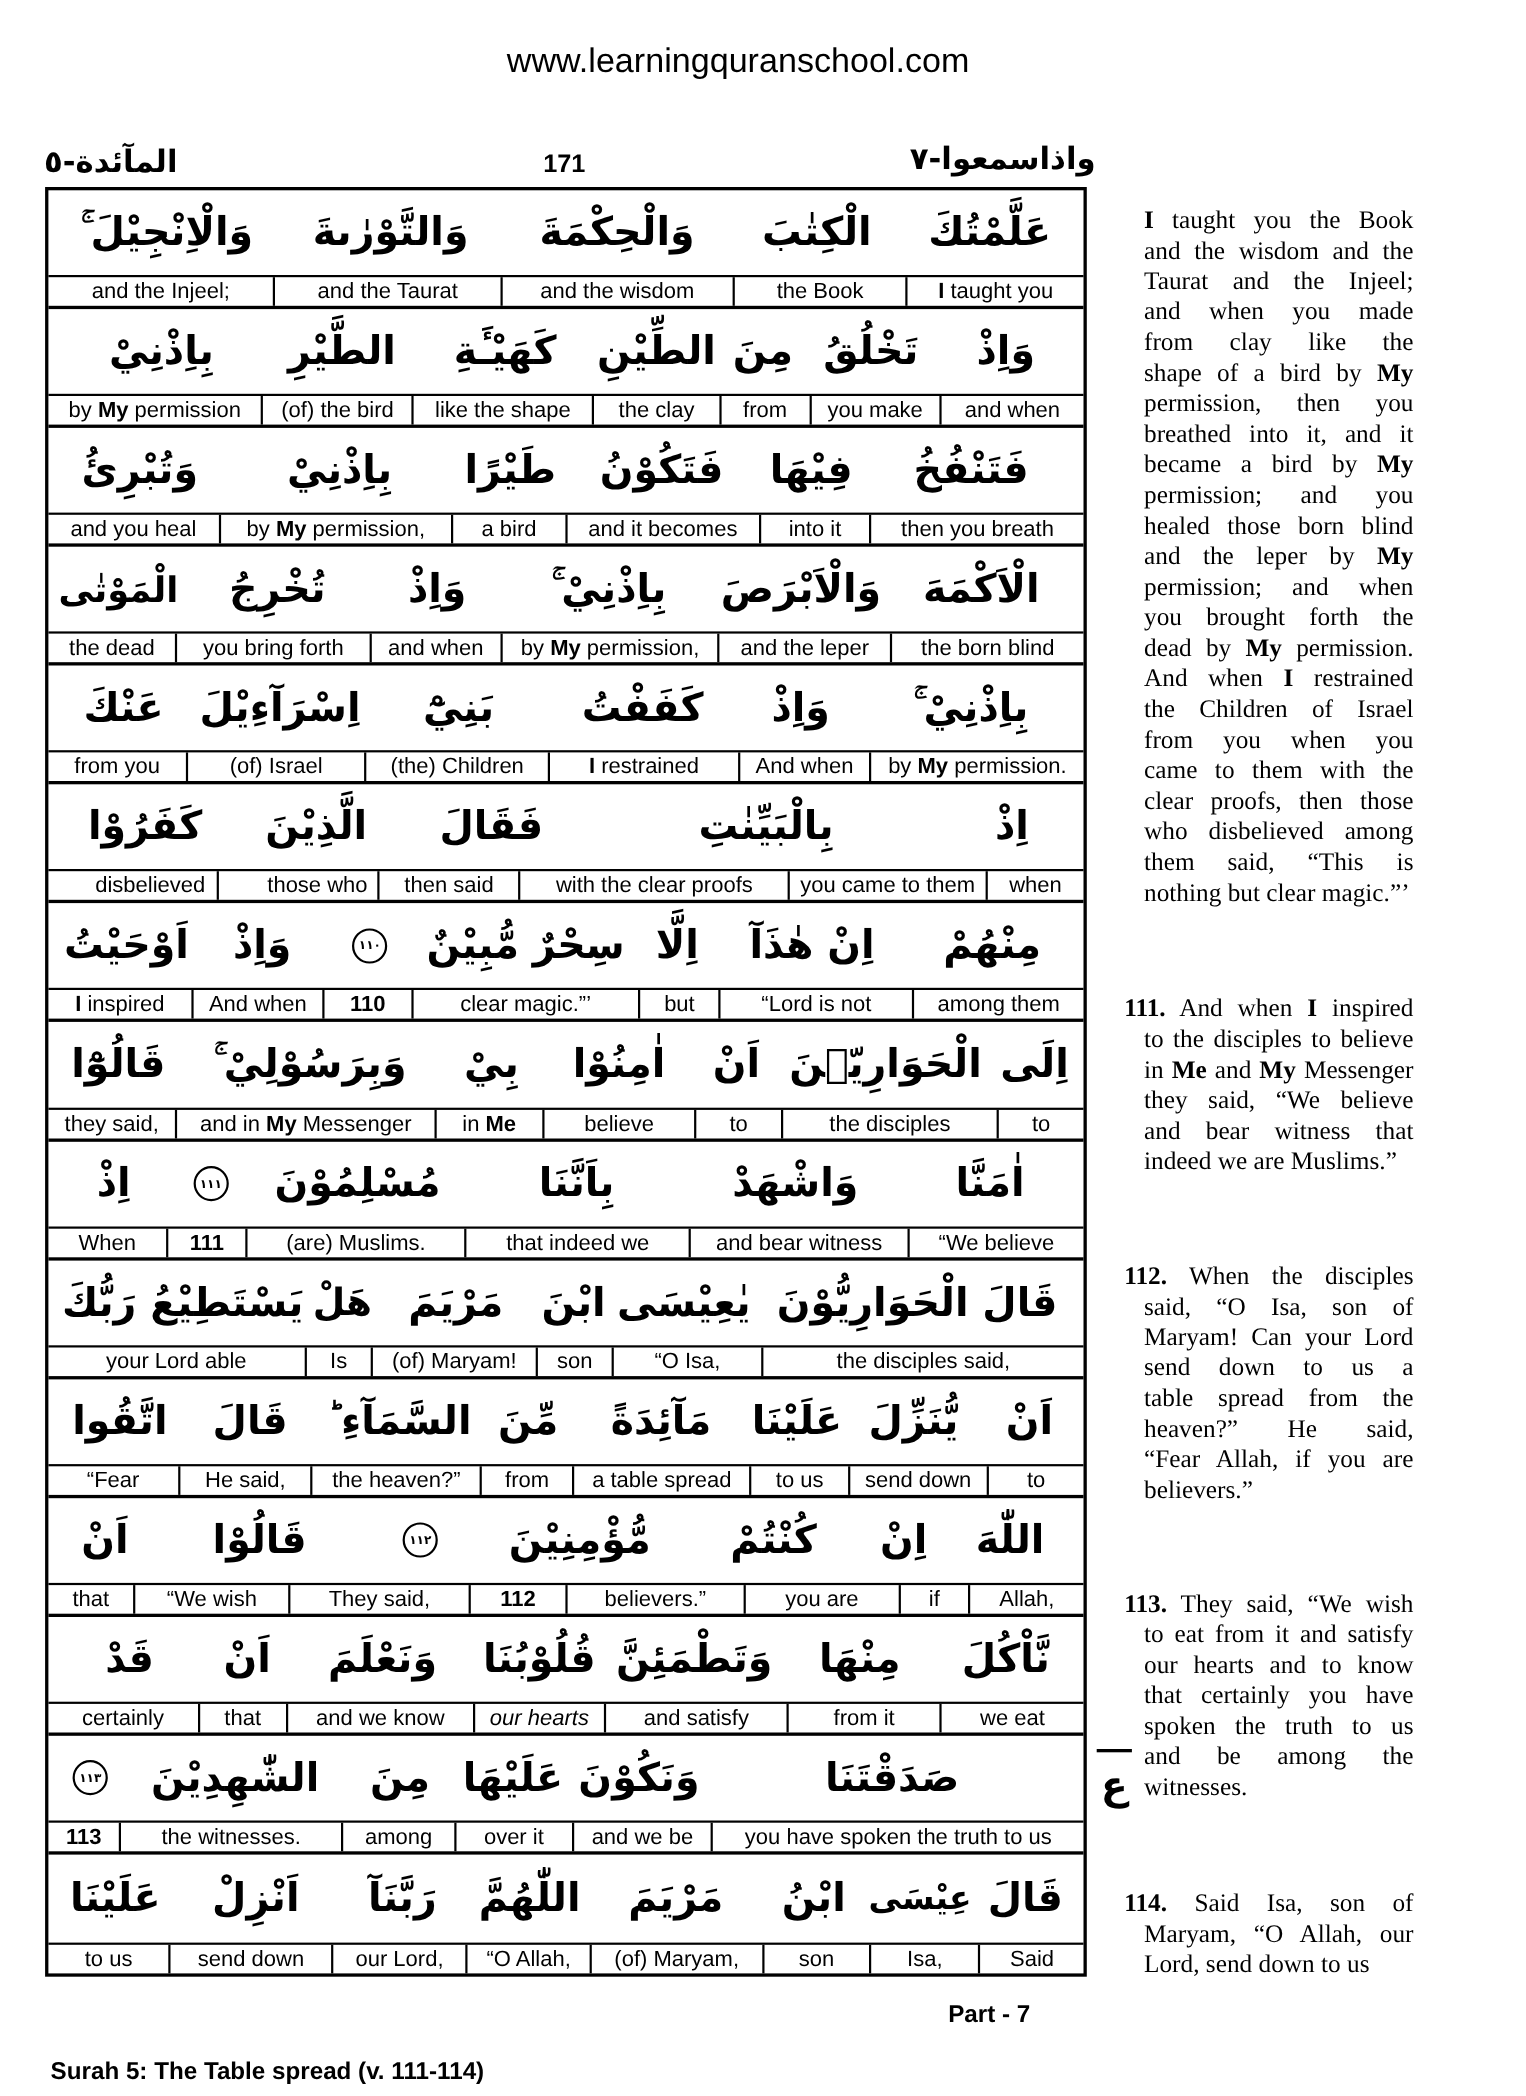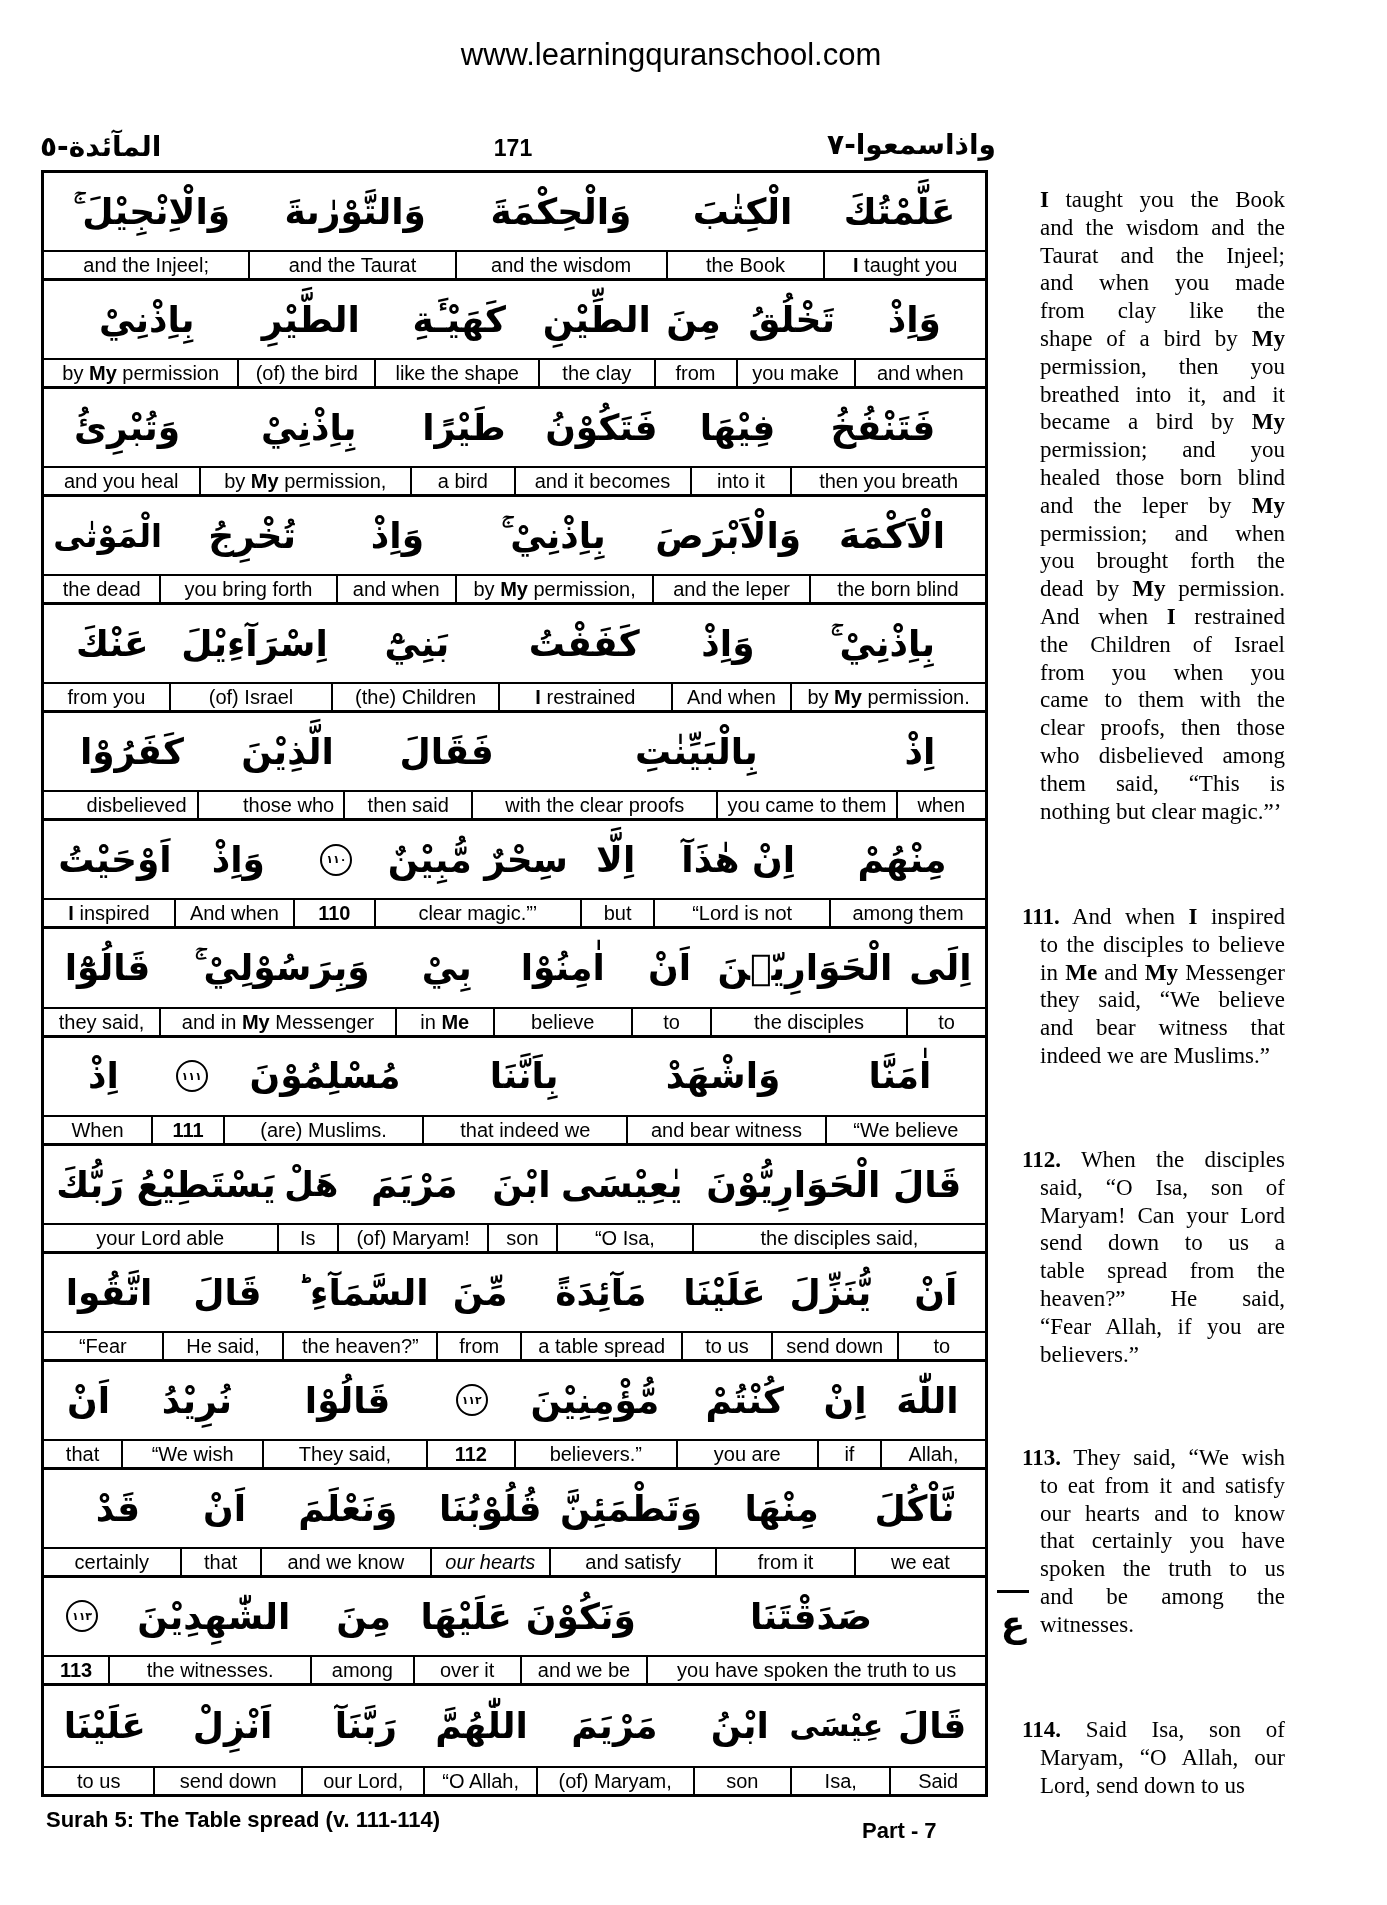--- a/index.html
+++ b/index.html
@@ -137,21 +137,21 @@
     position: absolute;
     left: 997px; top: 1590px;
     width: 32px; height: 70px;
     border-top: 3px solid #000;
     text-align: center;
     font: bold 36px/62px "DejaVu Sans", sans-serif;
   }
 
   .ftr-left {
     position: absolute;
-    left: 46px; top: 1807px;
+    left: 46px; top: 1870px;
     font: bold 22px/26px "Liberation Sans", sans-serif;
   }
   .ftr-right {
     position: absolute;
     left: 862px; top: 1818px;
     font: bold 22px/26px "Liberation Sans", sans-serif;
   }
 </style>
 </head>
 <body>
@@ -526,23 +526,20 @@
           <div class="ar-cell" style="flex: 17.2 1 0px;">
             <span class="ar-text">مُّؤْمِنِيْنَ</span>
           </div>
           <div class="ar-cell" style="flex: 9.3 1 0px;">
             <span class="ayah">
               <span class="ayah-num">١١٢</span>
             </span>
           </div>
           <div class="ar-cell" style="flex: 17.4 1 0px;">
             <span class="ar-text">قَالُوْا</span>
-          </div>
-          <div class="ar-cell" style="flex: 15 1 0px;">
-            <span class="ar-text">نُرِيْدُ</span>
           </div>
           <div class="ar-cell" style="flex: 8.3 1 0px;">
             <span class="ar-text">اَنْ</span>
           </div>
         </div>
         <div class="tr-band">
           <div class="tr-cell" style="flex: 11.1 1 0px;"><span>Allah,</span></div>
           <div class="tr-cell" style="flex: 6.6 1 0px;"><span>if</span></div>
           <div class="tr-cell" style="flex: 15 1 0px;"><span>you are</span></div>
           <div class="tr-cell" style="flex: 17.2 1 0px;"><span>believers.”</span></div>

